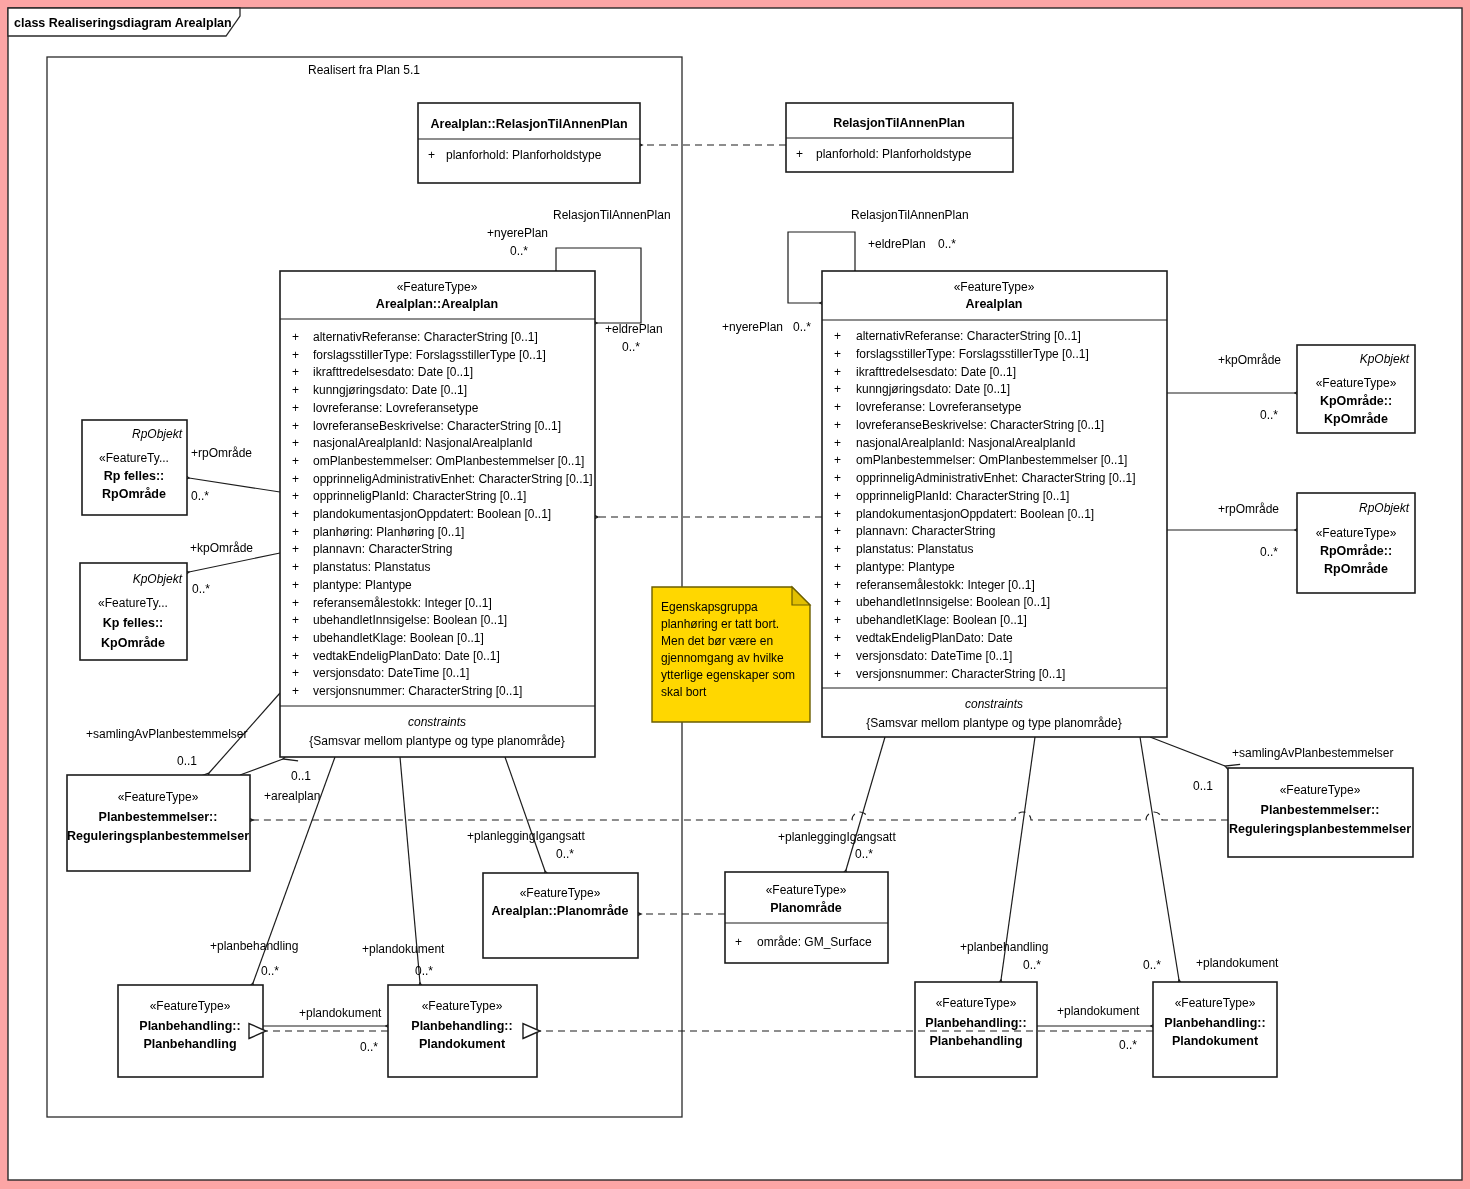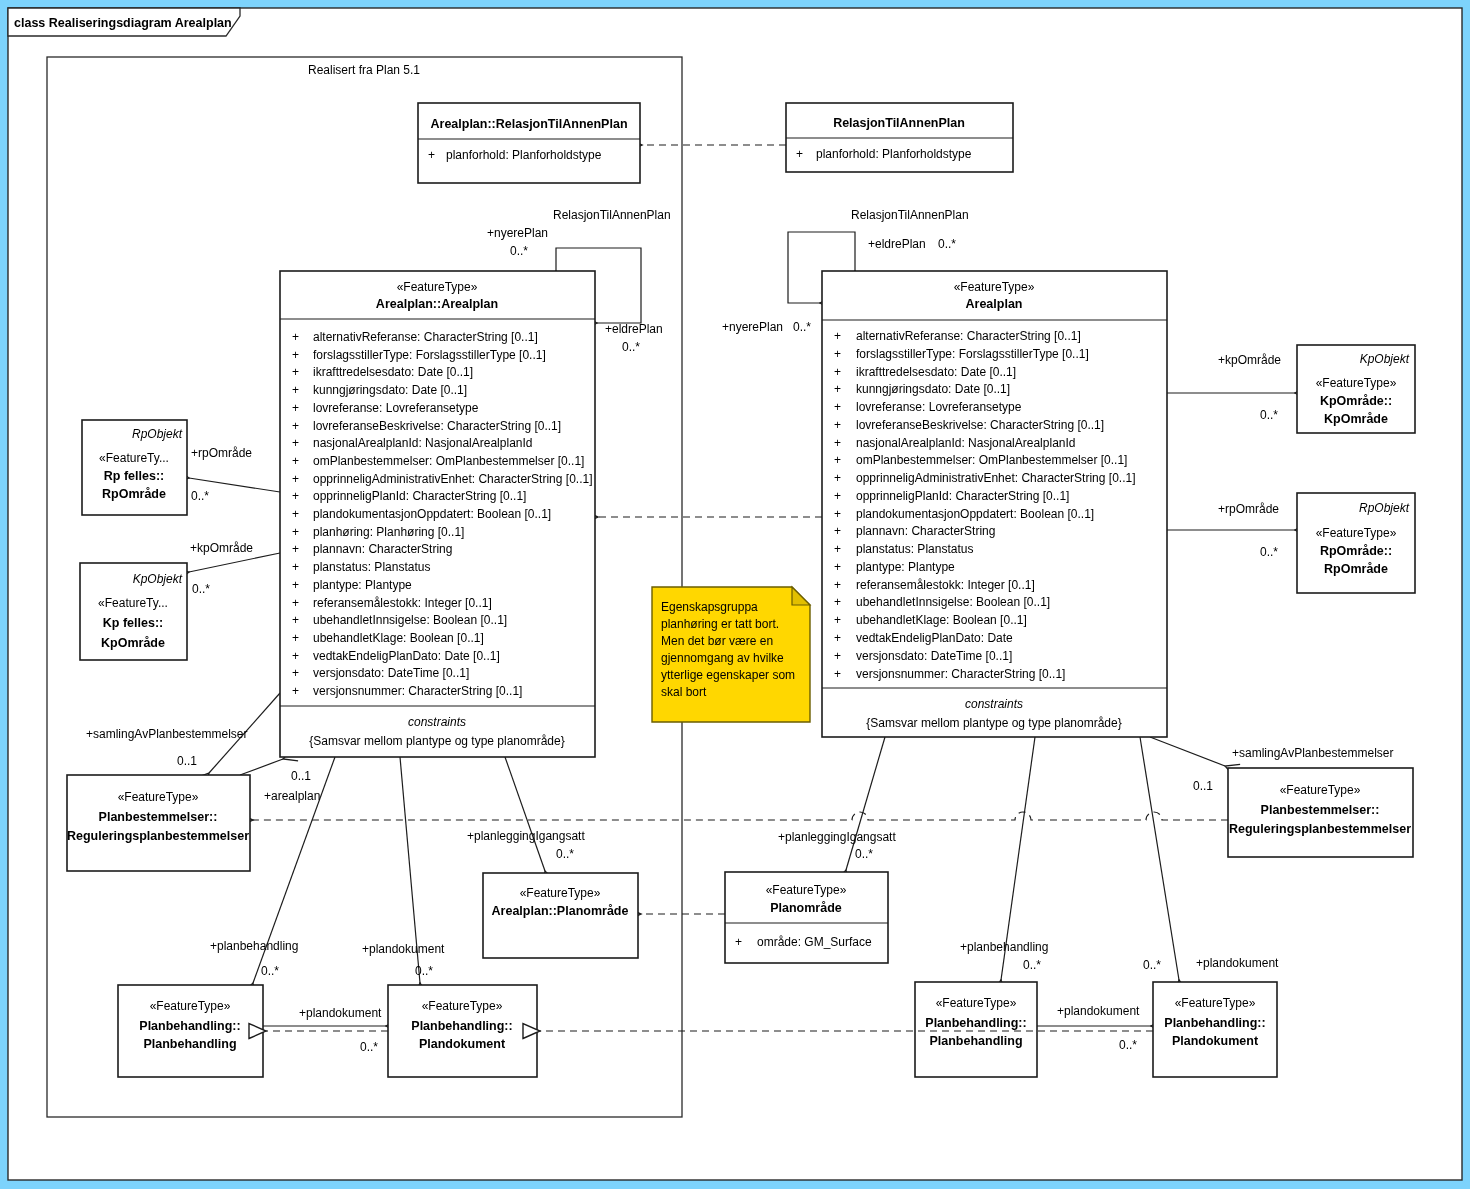--- a/index.html
+++ b/index.html
@@ -1,16 +1,16 @@
 <!DOCTYPE html>
 <html><head>
 <meta charset="utf-8">
 <style>
   html,body{margin:0;padding:0;background:#fff;}
-  .stage{width:1470px;height:1189px;position:relative;background:#7dd3fc;text-align:right;}
+  .stage{width:1470px;height:1189px;position:relative;background:#fca5a5;text-align:right;}
   text, tspan { font-family:"Liberation Sans", sans-serif; }
   .t  { font-size:12px; fill:#000; }
   .tb { font-size:12.5px; font-weight:bold; fill:#000; }
   .ti { font-style:italic; }
   .tc { text-anchor:middle; }
   .te { text-anchor:end; }
   .box  { fill:#fff; stroke:#1c1c1c; stroke-width:1.6; }
   .sep  { stroke:#1c1c1c; stroke-width:1.1; }
   .conn { stroke:#1c1c1c; stroke-width:1.2; fill:none; }
   .dash { stroke-dasharray:7 5; }

